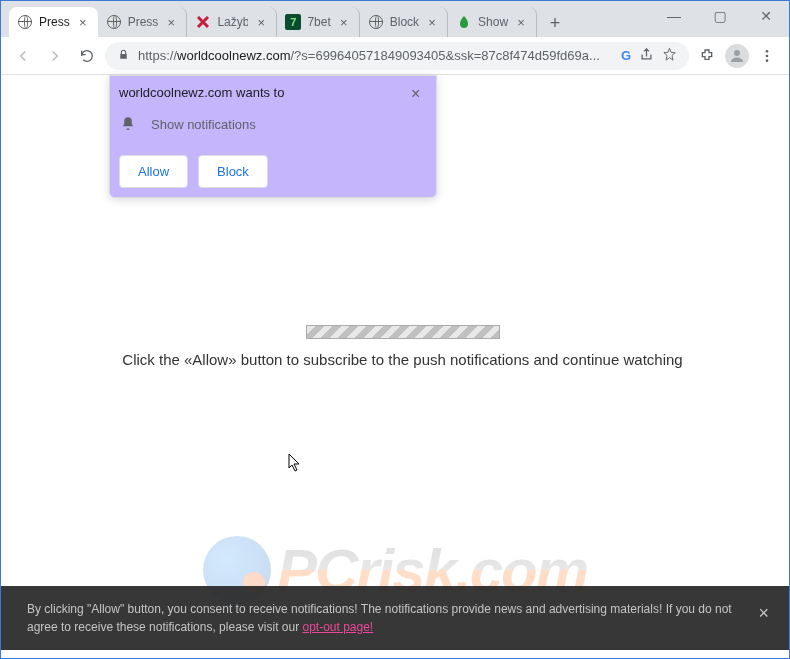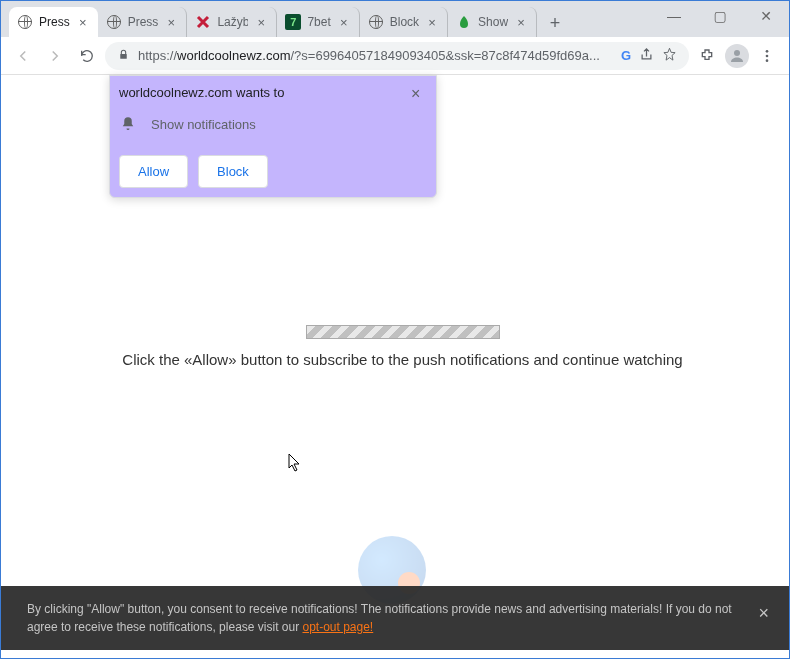--- a/index.html
+++ b/index.html
@@ -39,21 +39,21 @@
 .bell-icon { width: 18px; height: 18px; color: #5f6368; }
 .prompt-text { font-size: 13px; color: #5f6368; }
 .prompt-buttons { display: flex; justify-content: flex-start; gap: 10px; }
 .prompt-btn { padding: 8px 18px; border: 1px solid #dadce0; border-radius: 4px; background: #fff; color: #1a73e8; font-size: 13px; cursor: pointer; }
 
 .page-content { padding-top: 250px; text-align: center; padding-left: 15px; }
 .progress-bar { width: 194px; height: 14px; margin: 0 auto 12px; background: repeating-linear-gradient(-45deg, #c0c0c0 0, #c0c0c0 6px, #e8e8e8 6px, #e8e8e8 12px); border: 1px solid #aaa; }
 .page-message { font-size: 15px; color: #333; }
 
 .consent-banner { position: absolute; bottom: 0; left: 0; right: 0; background: rgba(40,40,40,0.93); color: #c5c5c5; font-size: 12px; padding: 14px 50px 14px 26px; line-height: 1.5; }
-.consent-link { color: #f97316; text-decoration: underline; text-align: right; }
+.consent-link { color: #ec4899; text-decoration: underline; text-align: right; }
 .consent-close { position: absolute; right: 20px; top: 14px; color: #c5c5c5; font-size: 18px; }
 
 .watermark { position: absolute; bottom: 30px; left: 10px; right: 10px; height: 100px; display: flex; align-items: center; justify-content: center; pointer-events: none; opacity: 0.22; }
 .watermark-text { font-size: 60px; font-weight: 900; font-style: italic; letter-spacing: -2px; background: linear-gradient(180deg, #666 0%, #999 50%, #ff6a00 50%, #ff6a00 100%); -webkit-background-clip: text; -webkit-text-fill-color: transparent; background-clip: text; }
 .wm-orb { width: 68px; height: 68px; border-radius: 50%; background: radial-gradient(circle at 35% 35%, #3aa0ff, #0050b3); position: relative; margin-right: 6px; }
 .wm-orb::after { content: ""; position: absolute; width: 22px; height: 22px; background: #ff5a00; border-radius: 50%; right: 6px; bottom: 10px; }
 
 .cursor-pointer { position: absolute; left: 287px; top: 378px; width: 14px; height: 20px; }
 
 .avatar { width: 24px; height: 24px; border-radius: 50%; background: #dadce0; display: flex; align-items: center; justify-content: center; }
@@ -192,20 +192,21 @@
       </div>
     </div>
 
     <div class="page-content">
       <div class="progress-bar"></div>
       <div class="page-message">Click the «Allow» button to subscribe to the push notifications and continue watching</div>
     </div>
 
     <div class="watermark">
       <div class="wm-orb"></div>
+      <div class="watermark-text">PCrisk.com</div>
     </div>
 
     <svg class="cursor-pointer" viewBox="0 0 14 20">
         <path d="M1 1 L1 15 L4 12 L7 18 L9 17 L6 11 L11 11 Z" fill="#fff" stroke="#000" stroke-width="1"></path>
       </svg>
 
     <div class="consent-banner">
       <span>By clicking "Allow" button, you consent to receive notifications! The notifications provide news and advertising materials! If you do not agree to receive these notifications, please visit our </span><a class="consent-link">opt-out page!</a>
       <span class="consent-close">×</span>
     </div>

